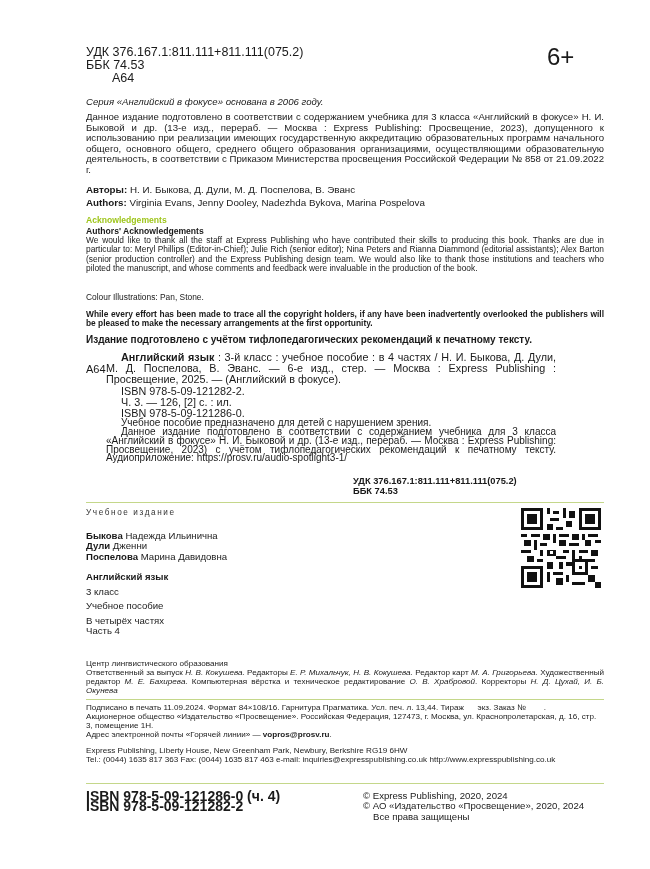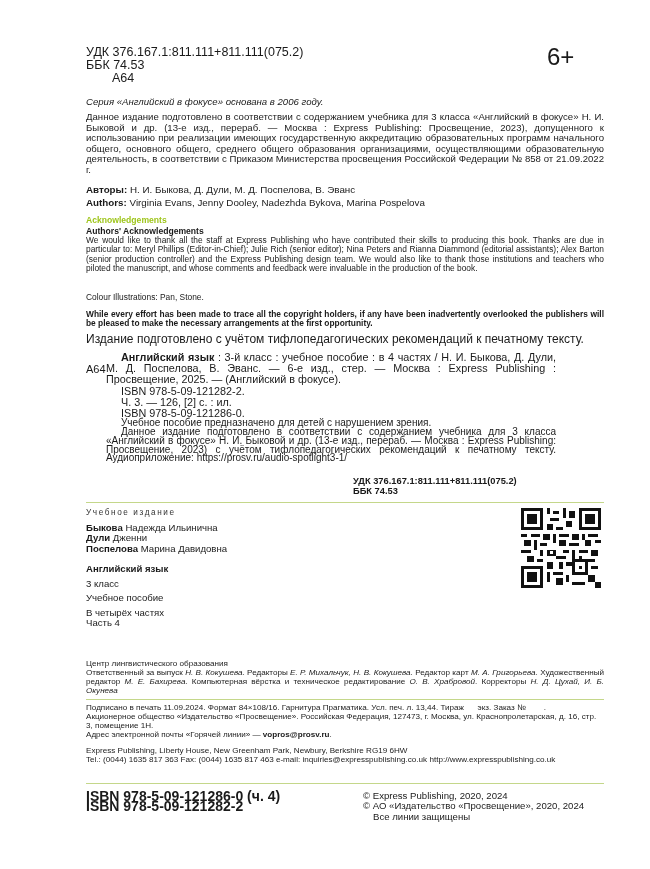--- a/index.html
+++ b/index.html
@@ -9,21 +9,21 @@
     }
     .abs { position: absolute; }
     .udk-top { font-size: 12.5px; line-height: 13px; }
     .udk-top .indent { padding-left: 26px; }
     .age { position: absolute; left: 547px; top: 44px; font-size: 24px; line-height: 26px; color: #1a1a1a; }
     .series-italic { font-style: italic; font-size: 9.6px; }
     .p { font-size: 9.6px; line-height: 10.6px; text-align: justify; margin: 0; }
     .p-small { font-size: 8.4px; line-height: 9.4px; text-align: justify; margin: 0; }
     b { font-weight: bold; }
     .ack-title { color: #9ec51a; font-weight: bold; font-size: 8.6px; }
-    .bold-big { font-weight: normal; font-size: 12px; line-height: 11px; }
+    .bold-big { font-weight: bold; font-size: 10px; line-height: 11px; }
     .card { position: absolute; left: 86px; top: 352px; width: 470px; }
     .card .code { position: absolute; left: 0; top: 11px; font-size: 11px; }
     .card .body { margin-left: 20px; font-size: 10.8px; line-height: 11.2px; }
     .card .body .first { text-indent: 15px; text-align: justify; }
     .card .small { font-size: 10px; line-height: 8.8px; text-align: justify; }
     .card .small .ti { text-indent: 15px; }
     .udk-bottom { position: absolute; left: 353px; top: 476px; font-weight: bold; font-size: 9.3px; line-height: 10px; }
     .rule { position: absolute; left: 86px; width: 518px; height: 1px; background: #c4d78a; }
     .spaced { letter-spacing: 1.6px; font-size: 8.2px; color: #333; }
     .left-col { position: absolute; left: 86px; width: 320px; font-size: 9.6px; line-height: 10.5px; }
@@ -74,21 +74,21 @@
 </div>
 <div class="udk-bottom">
   <div>УДК 376.167.1:811.111+811.111(075.2)</div>
   <div>ББК 74.53</div>
 </div>
 
 <div class="rule" style="top:502px;"></div>
 
 <div class="left-col" style="top:508px;">
   <div class="spaced">Учебное издание</div>
-  <div style="margin-top:4px;">
+  <div style="margin-top:12px;">
     <div><b>Быкова</b> <span>Надежда Ильинична</span></div>
     <div><b>Дули</b> <span>Дженни</span></div>
     <div><b>Поспелова</b> <span>Марина Давидовна</span></div>
   </div>
   <div style="margin-top:10px; font-weight:bold;">Английский язык</div>
   <div style="margin-top:4px;">3 класс</div>
   <div style="margin-top:4px;">Учебное пособие</div>
   <div style="margin-top:4px;">В четырёх частях</div>
   <div>Часть 4</div>
 </div>
@@ -175,14 +175,14 @@
 
 <div class="rule" style="top:783px;"></div>
 
 <div class="isbn-left">
   <div>ISBN 978-5-09-121286-0 (ч. 4)</div>
   <div>ISBN 978-5-09-121282-2</div>
 </div>
 <div class="copy-right">
   <div>© Express Publishing, 2020, 2024</div>
   <div>© АО «Издательство «Просвещение», 2020, 2024</div>
-  <div style="padding-left:10px;">Все линии защищены</div>
+  <div style="padding-left:10px;">Все права защищены</div>
 </div>
 
 </body></html>

